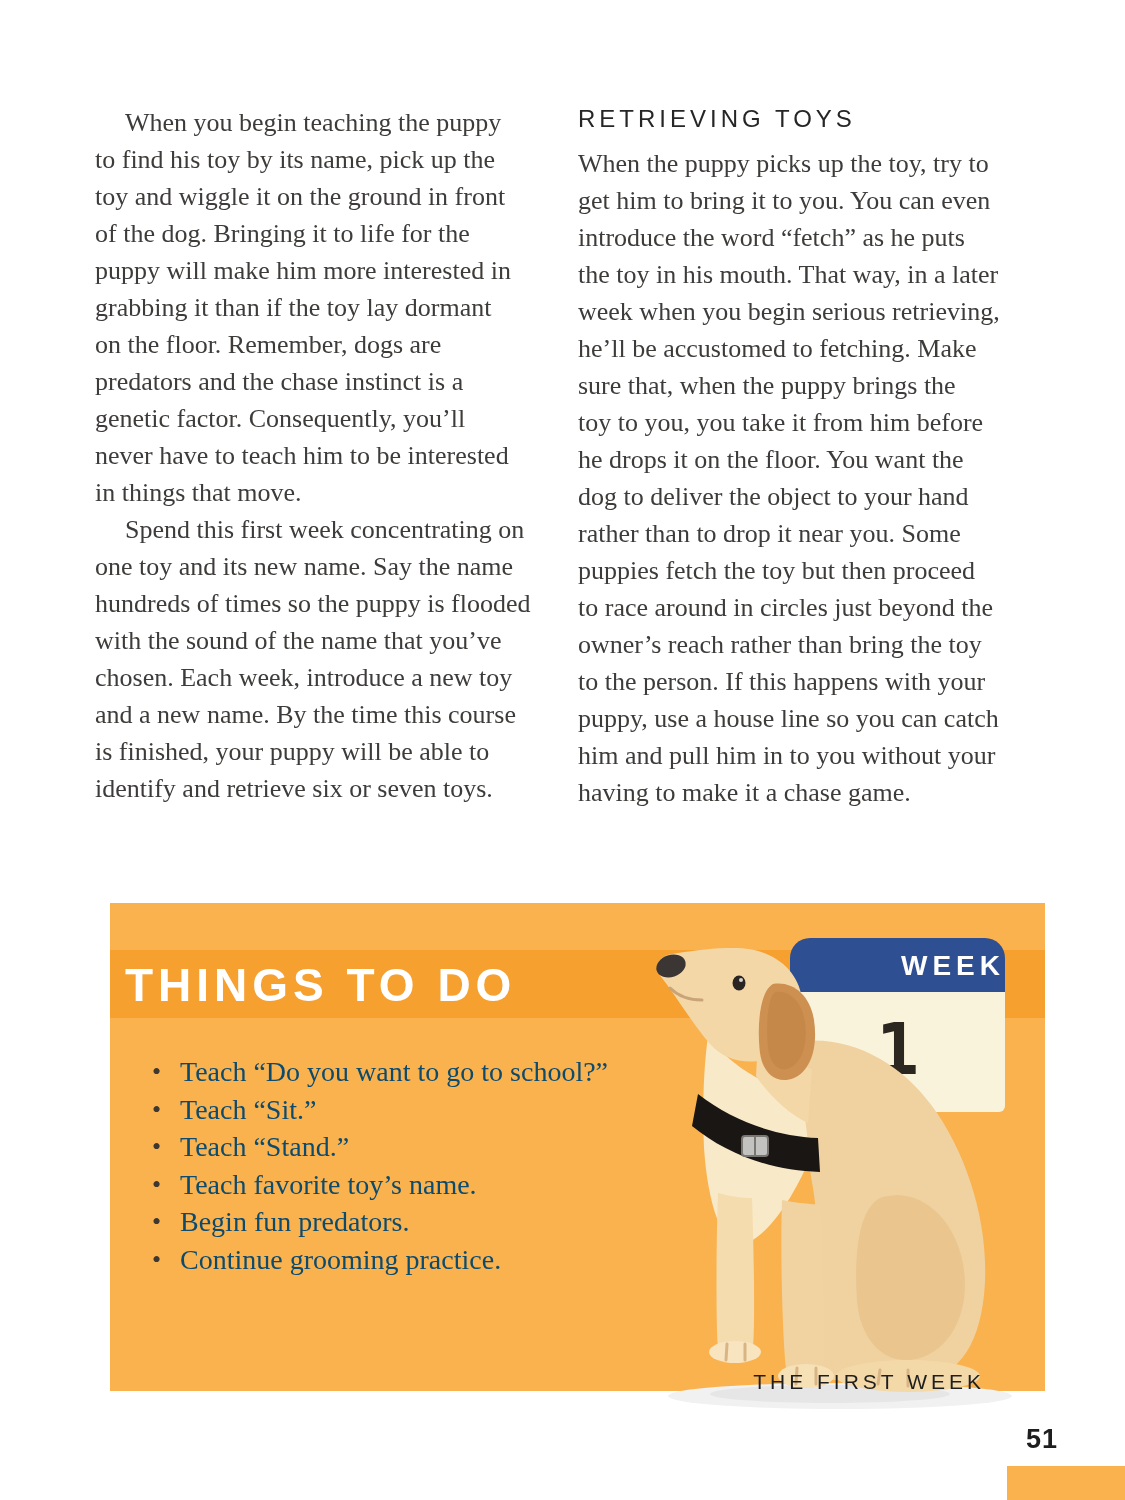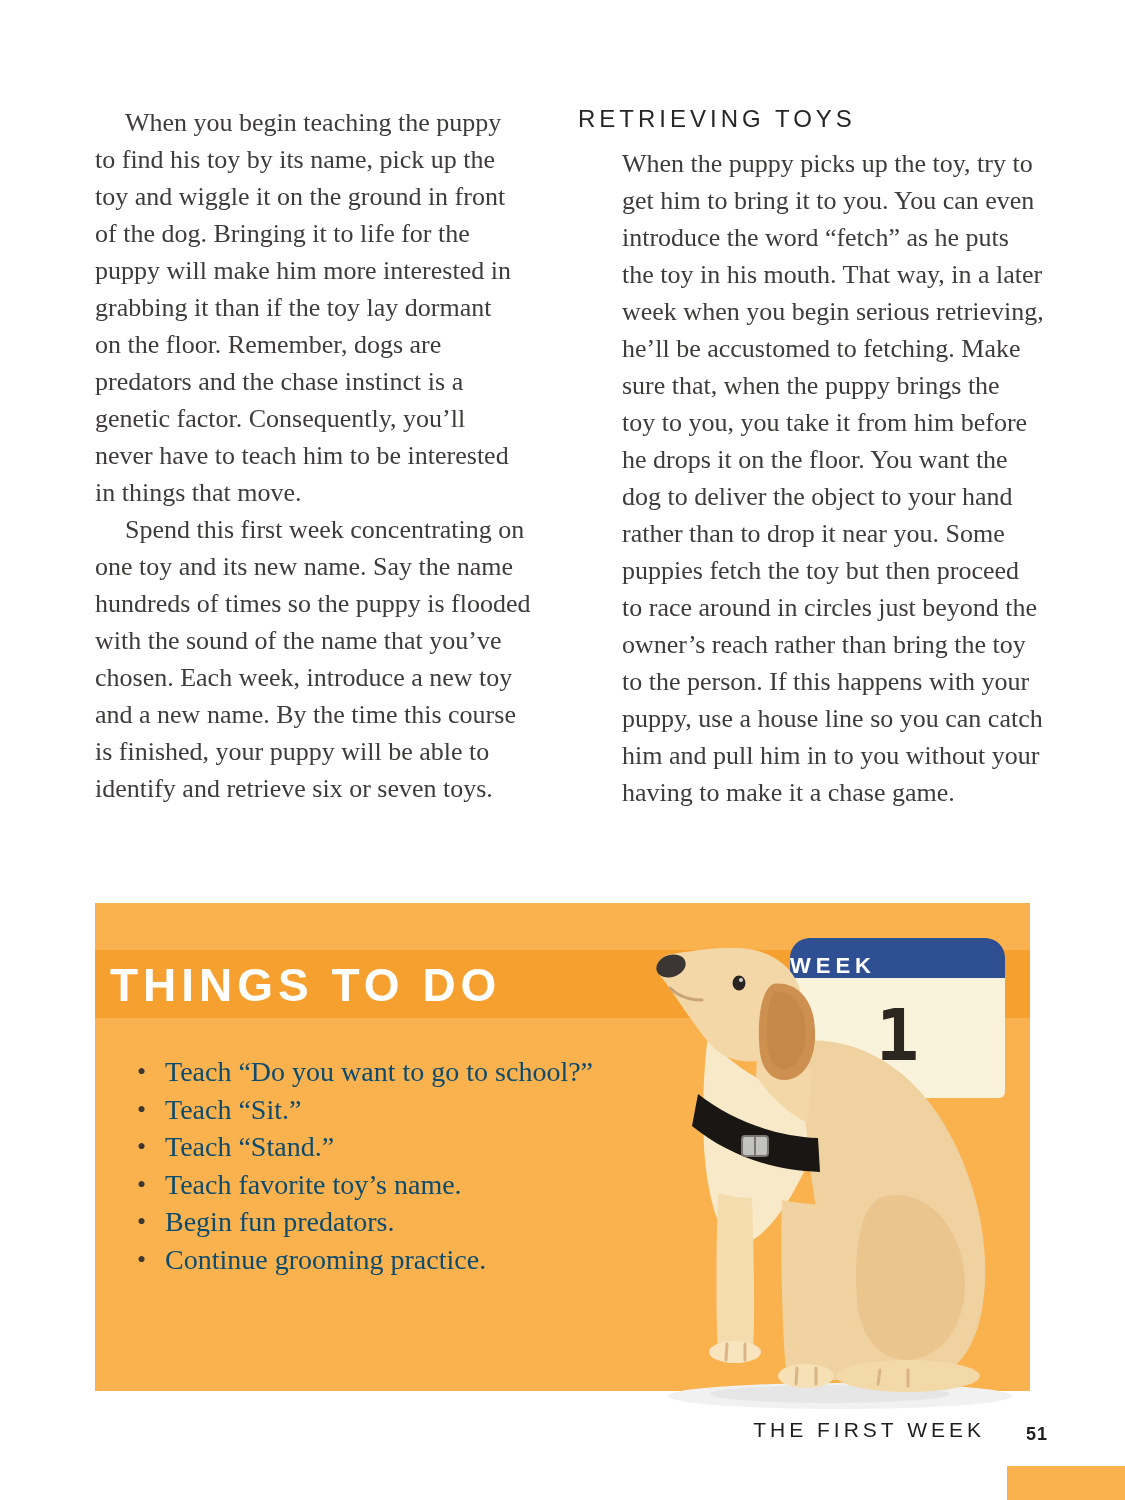--- a/index.html
+++ b/index.html
@@ -7,29 +7,29 @@
   .page {
     position:relative; width:1125px; height:1500px; margin:0 auto;
     background:#ffffff; overflow:hidden;
     font-family:"Liberation Serif", serif;
   }
   
   .col { position:absolute; color:#3e3c3a; font-size:26px; line-height:37px; }
   .col p { white-space:pre-line; text-indent:30px; }
   .col-left  { left:95px;  top:104px; width:495px; }
   .col-right { left:578px; top:100px; width:500px; }
-  .col-right p { text-indent:0;margin-left:44px; }
+  .col-right p { text-indent:0; }
   .section-heading {
     font-family:"Liberation Sans", sans-serif; font-weight:400;
     font-size:24px; letter-spacing:4px; color:#262626;
     margin-bottom:8px; white-space:nowrap;
   }
   
   .todo-box {
-    position:absolute; left:95px; top:903px; width:935px; height:488px;
+    position:absolute; left:110px; top:903px; width:935px; height:488px;
     background:#f9b24e;
   }
   .todo-band {
     position:absolute; left:0; top:47px; width:100%; height:68px;
     background:#f5a02f;
   }
   .todo-title {
     position:absolute; left:15px; top:0; height:68px; line-height:70px;
     font-family:"Liberation Sans", sans-serif; font-weight:700;
     font-size:46px; letter-spacing:5px; color:#ffffff; white-space:nowrap;
@@ -38,43 +38,43 @@
     position:absolute; left:42px; top:150px; list-style:none;
     color:#0c4a6e; font-size:28px; line-height:37.5px;
   }
   .todo-list li { position:relative; padding-left:28px; white-space:nowrap; }
   .todo-list li::before {
     content:"•"; position:absolute; left:0; top:0; font-size:26px; color:#3f3831;
   }
   
   .week-badge { position:absolute; left:790px; top:938px; width:215px; }
   .week-header {
-    height:40px; background:#2f4f93; border-radius:20px 20px 0 0;
-    text-align:left; line-height:56px;
+    height:54px; background:#2f4f93; border-radius:20px 20px 0 0;
+    text-align:right; line-height:56px;
     font-family:"Liberation Sans", sans-serif; font-weight:700;
-    font-size:22px; letter-spacing:5px; color:#ffffff;
+    font-size:28px; letter-spacing:5px; color:#ffffff;
   }
   .week-number {
     height:120px; background:#faf3dc; border-radius:0 0 6px 6px;
     text-align:center; line-height:114px;
     font-family:"DejaVu Sans Mono", monospace; font-weight:700;
     font-size:72px; color:#2b2620;
   }
   
   .puppy { position:absolute; left:640px; top:948px; width:380px; height:480px; }
   
   .footer-label {
-    position:absolute; top:1418px; right:140px;
+    position:absolute; top:1370px; right:140px;
     font-family:"Liberation Sans", sans-serif; font-weight:400;
     font-size:21px; letter-spacing:4px; color:#1e1e1e; white-space:nowrap;
   }
   .page-number {
     position:absolute; top:1424px; left:1026px;
     font-family:"Liberation Sans", sans-serif; font-weight:700;
-    font-size:18px; letter-spacing:1px; color:#1e1e1e;
+    font-size:27px; letter-spacing:1px; color:#1e1e1e;
   }
   .corner-tab {
     position:absolute; left:1007px; top:1466px; width:118px; height:34px;
     background:#f9b24e;
   }
 </style>
 </head>
 <body>
 
 <div class="page">

